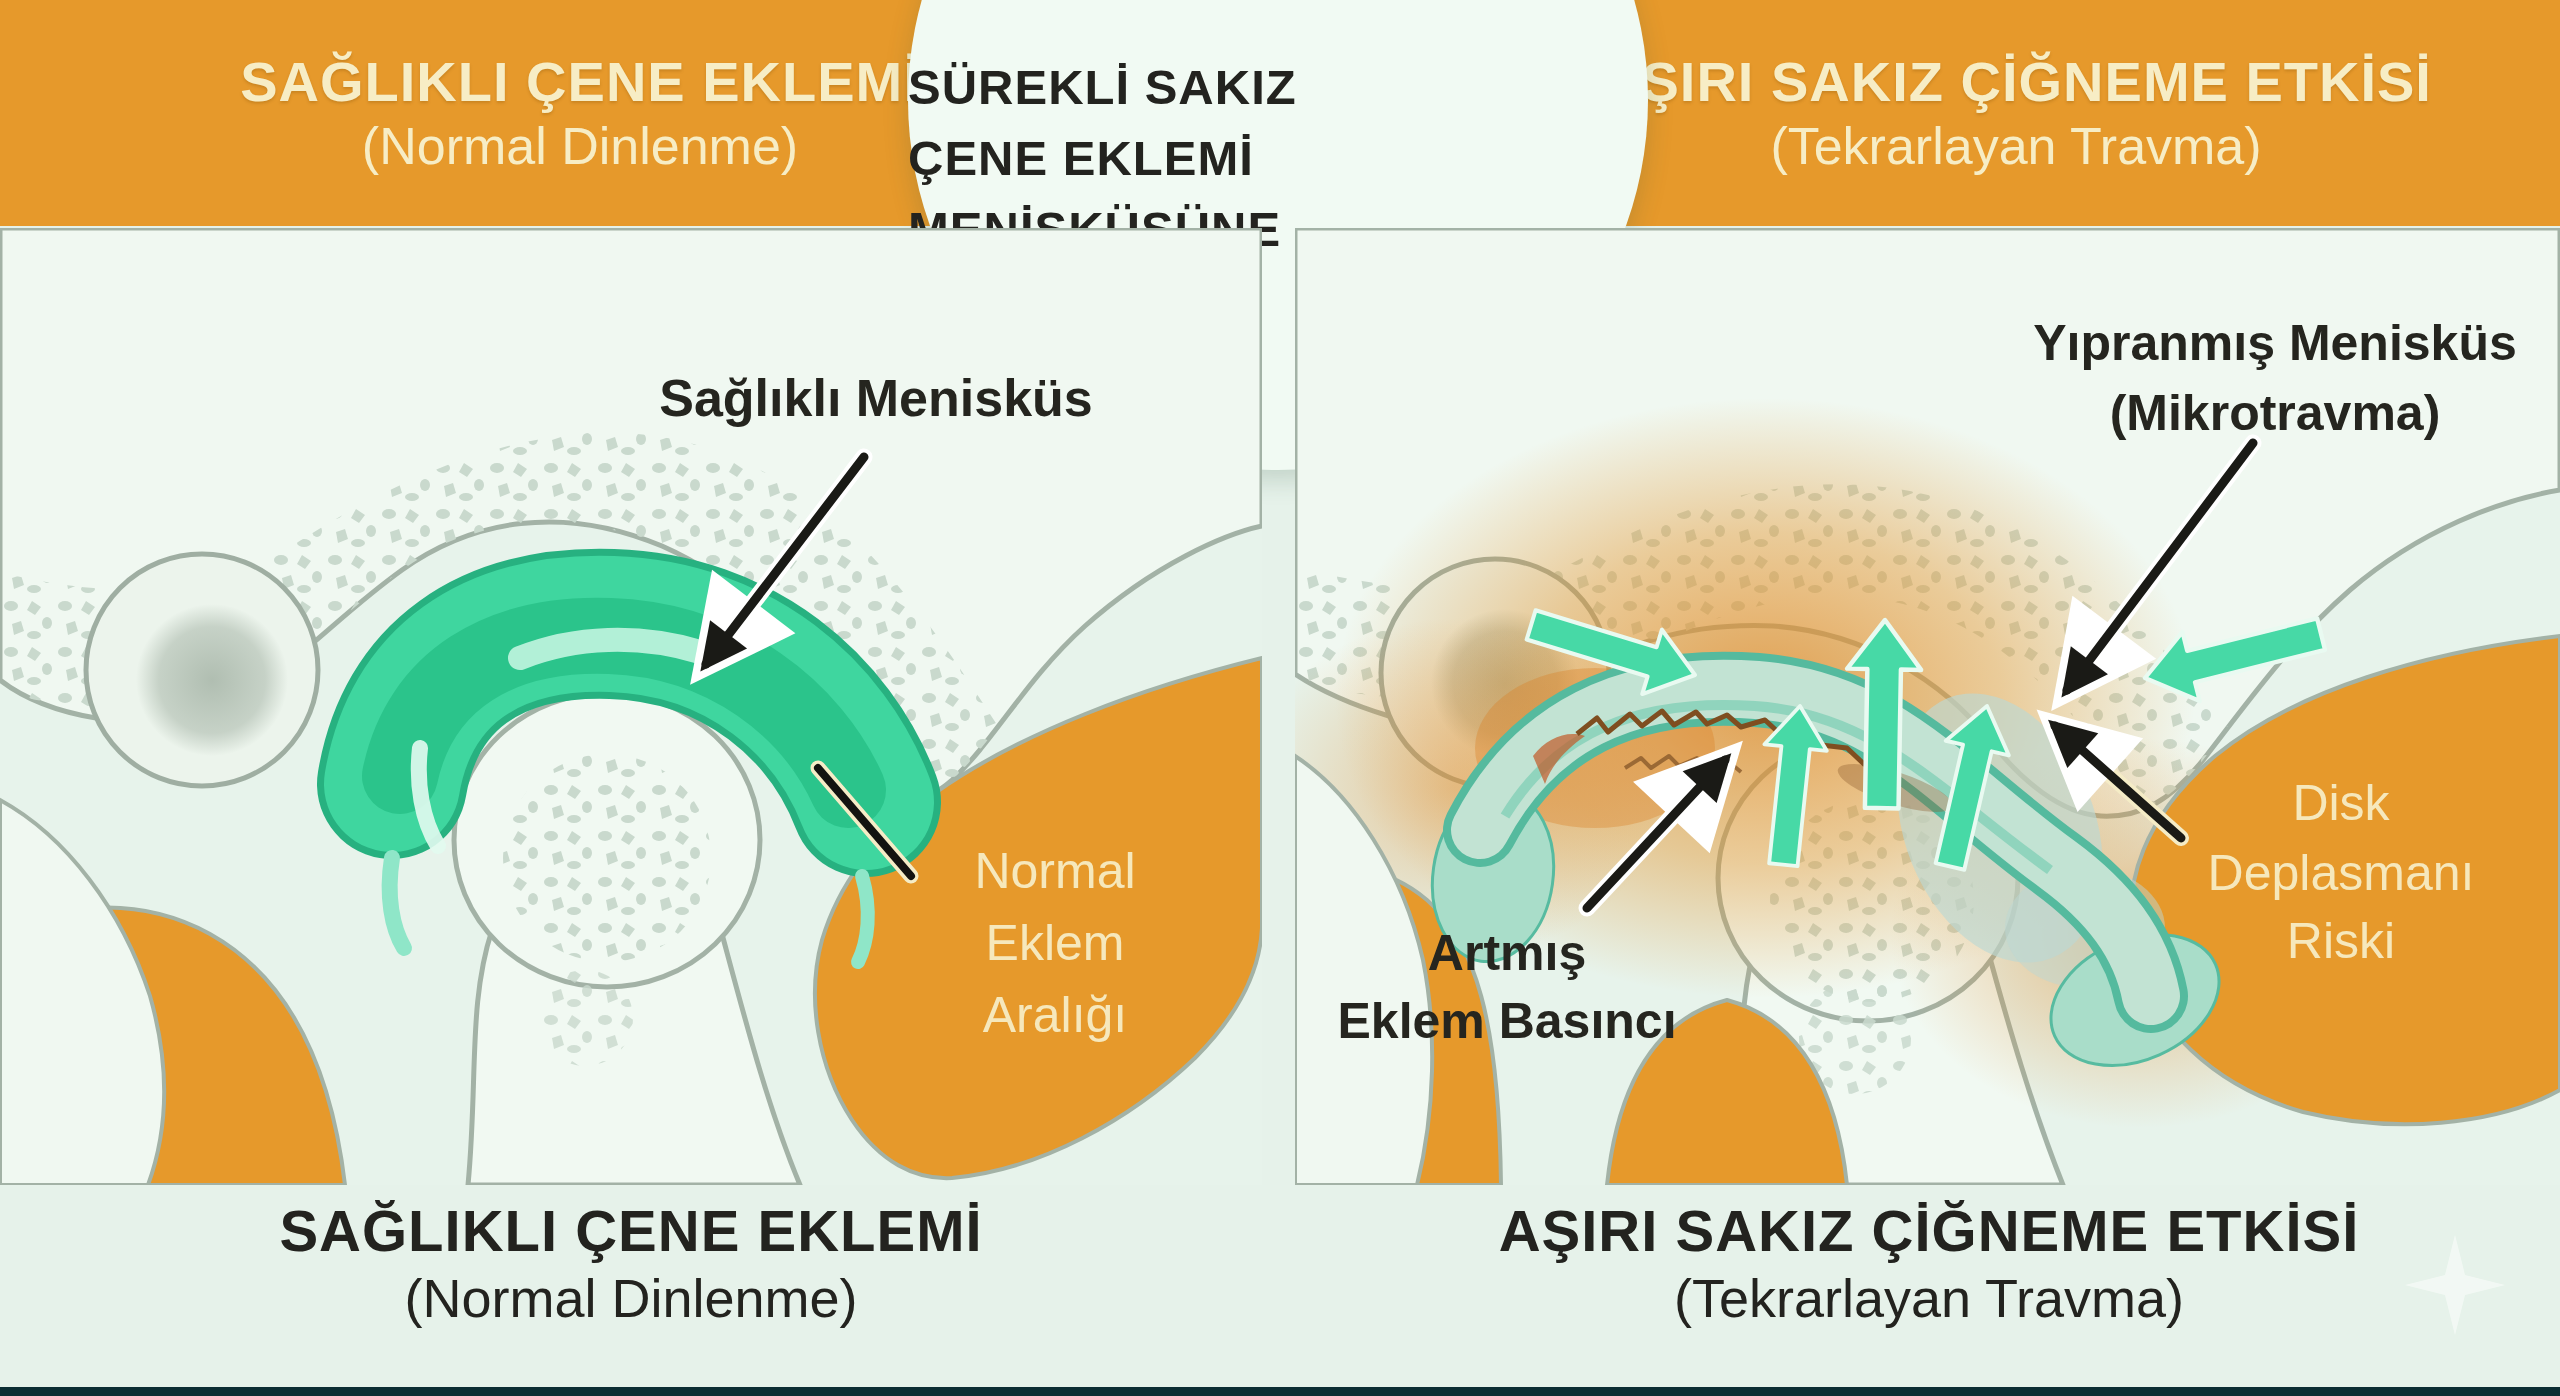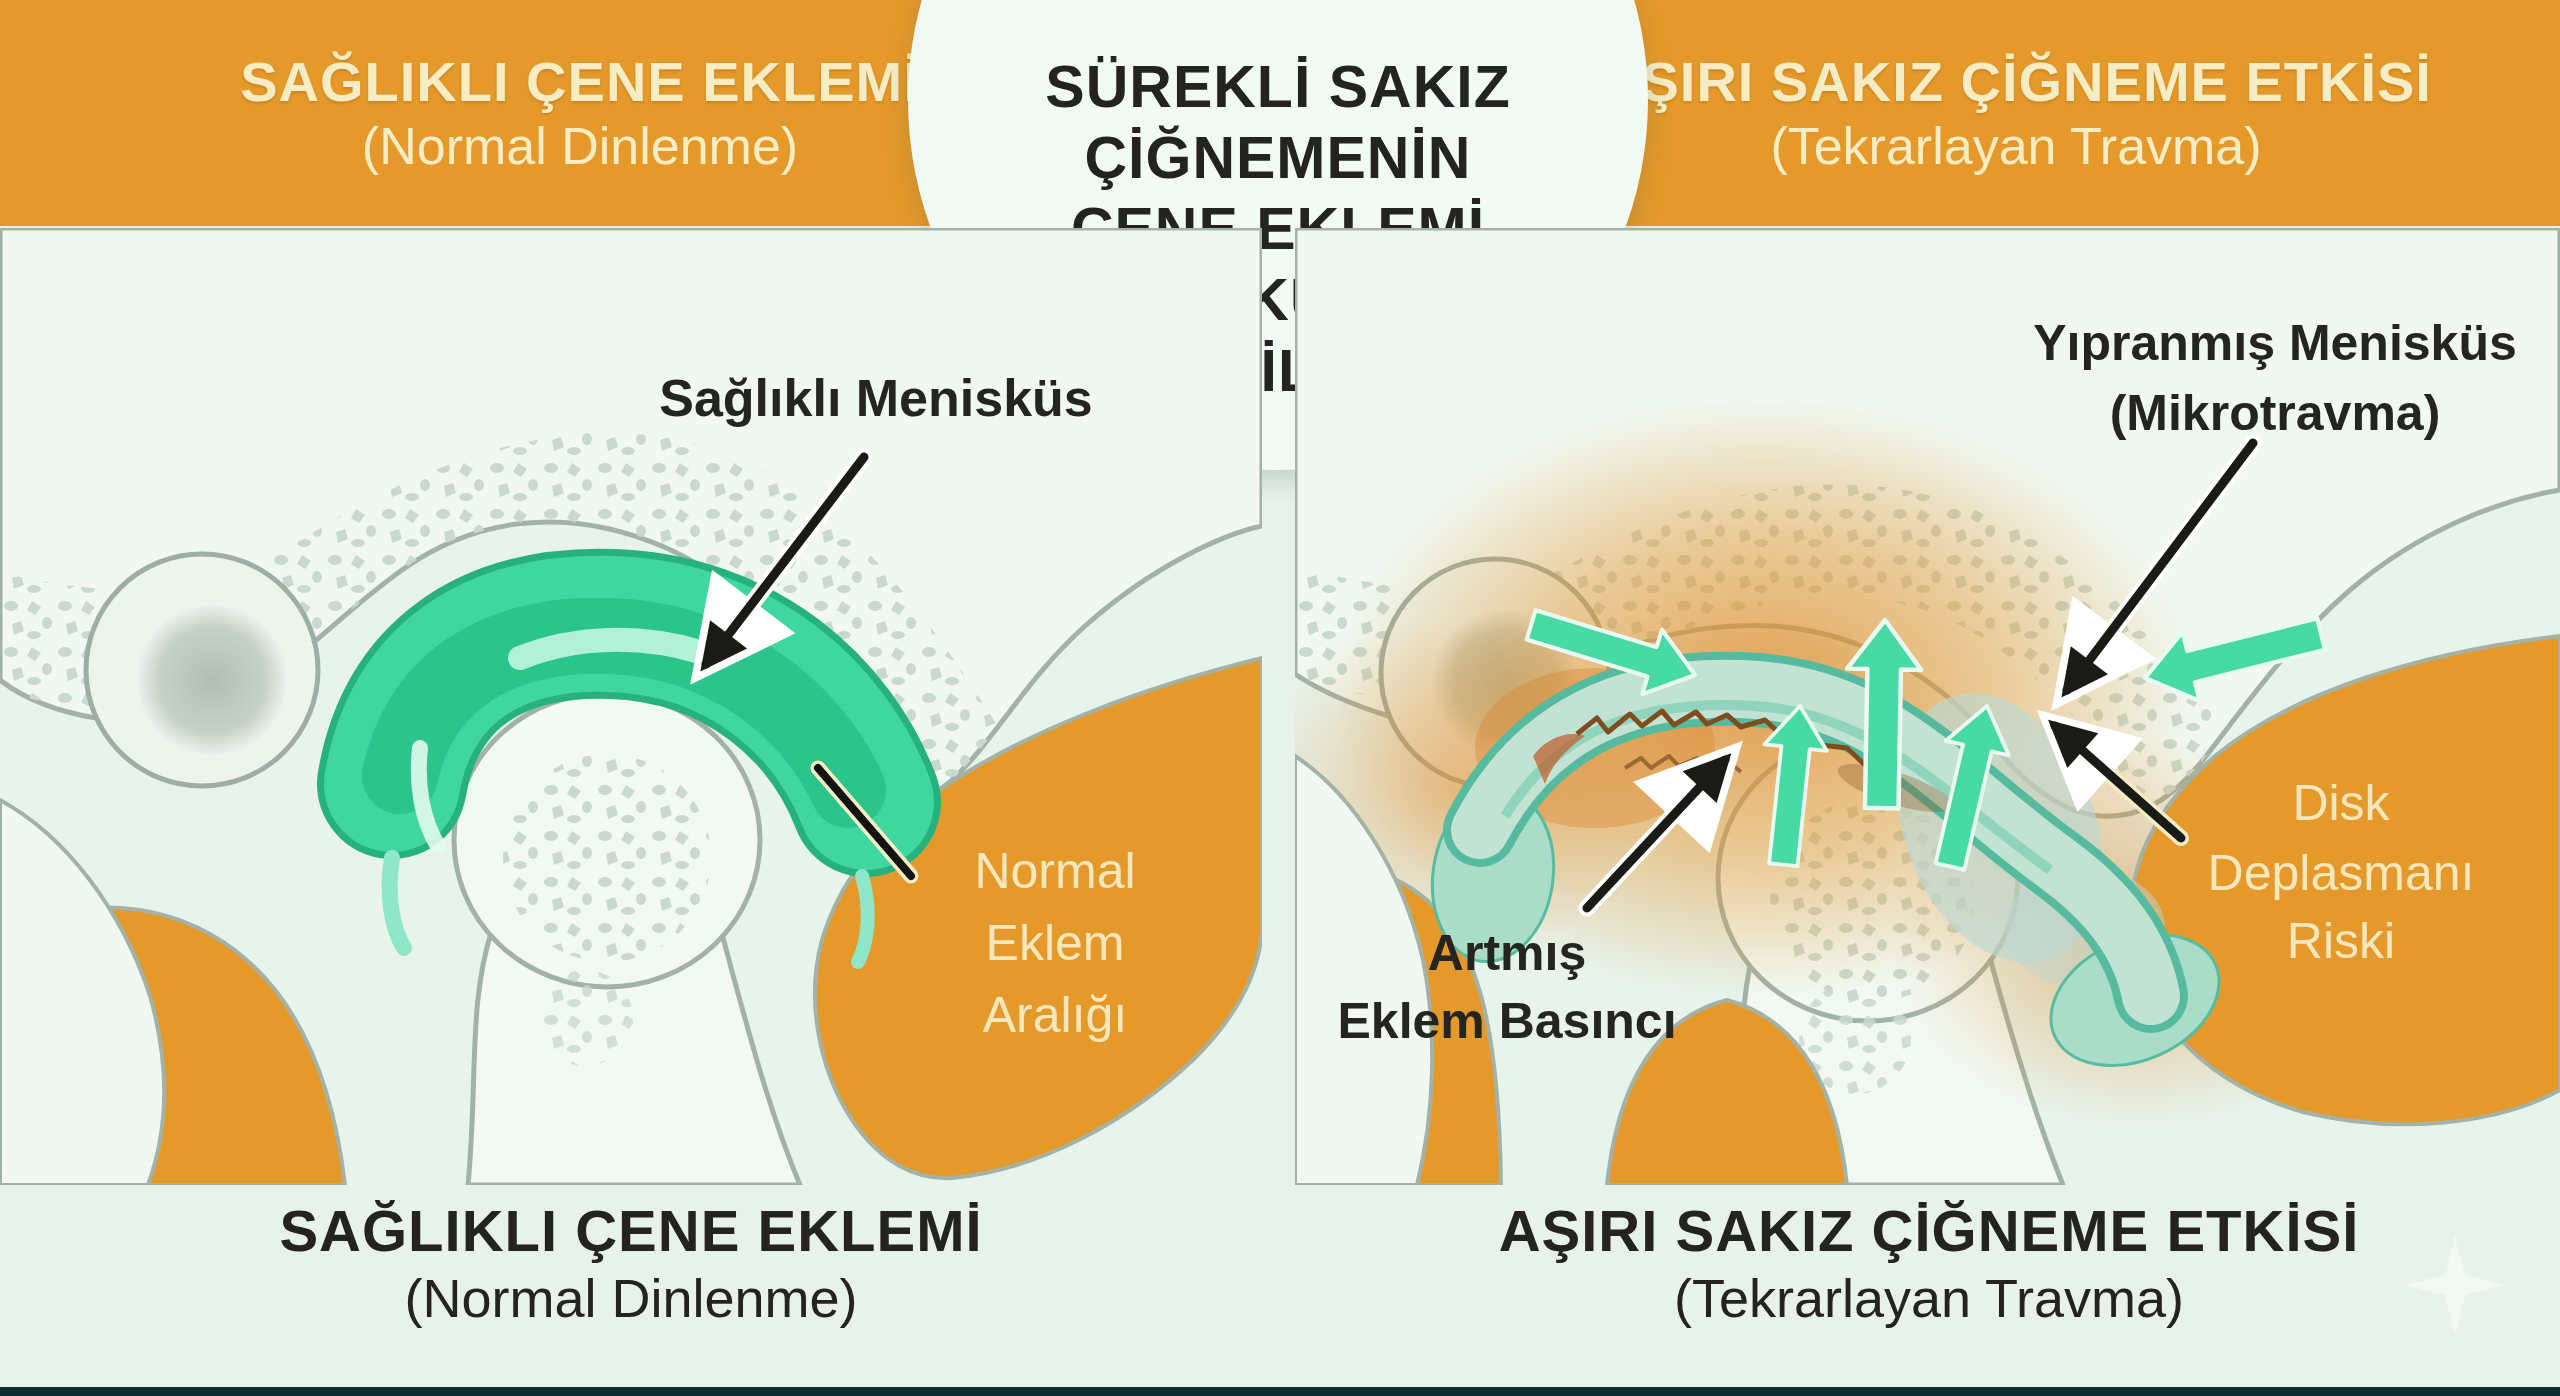--- a/index.html
+++ b/index.html
@@ -12,22 +12,22 @@
   .header-block{position:absolute;top:0;height:226px;text-align:center;color:#F7EDC5;}
   .header-block .ht{position:absolute;left:0;width:100%;top:50px;line-height:64px;font-size:56px;font-weight:700;letter-spacing:1px;text-shadow:0 2px 3px rgba(120,70,0,.25);}
   .header-block .hs{position:absolute;left:0;width:100%;top:116px;line-height:60px;font-size:52px;font-weight:400;}
   #hdr-left{left:60px;width:1040px;}
   #hdr-right{left:1516px;width:1000px;}
   .center-circle{
     position:absolute;left:908px;top:-270px;width:740px;height:740px;border-radius:50%;
     background:#F1FAF3;box-shadow:0 10px 26px rgba(50,85,65,.20);
   }
   .center-circle .ctext{
-    position:absolute;top:322px;left:0;width:100%;text-align:center;
-    font-size:59px;font-weight:700;line-height:71px;color:#23231F;letter-spacing:1px;
+    position:absolute;top:322px;left:0;width:100%;text-align:left;
+    font-size:49px;font-weight:700;line-height:71px;color:#23231F;letter-spacing:1px;
   }
   .panel-svg{position:absolute;top:228px;}
   #svg-left{left:0;}
   #svg-right{left:1295px;}
   .footer-block{position:absolute;top:1196px;text-align:center;color:#23231F;}
   #ftr-left{left:0;width:1262px;}
   #ftr-right{left:1298px;width:1262px;}
   .footer-block .ft{font-size:58px;font-weight:700;line-height:70px;letter-spacing:1px;}
   .footer-block .fs{font-size:54px;font-weight:400;line-height:64px;}
   .bottom-bar{position:absolute;left:0;top:1387px;width:2560px;height:9px;background:#0C2E33;}
@@ -48,21 +48,20 @@
   <div class="hs">(Normal Dinlenme)</div>
 </div>
 <div class="header-block" id="hdr-right">
   <div class="ht">AŞIRI SAKIZ ÇİĞNEME ETKİSİ</div>
   <div class="hs">(Tekrarlayan Travma)</div>
 </div>
 
 <div class="center-circle">
   <div class="ctext">
     <div>SÜREKLİ SAKIZ</div>
-    <div>ÇİĞNEMENİN</div>
     <div>ÇENE EKLEMİ</div>
     <div>MENİSKÜSÜNE</div>
     <div>ETKİLERİ</div>
   </div>
 </div>
 
 <svg id="svg-left" class="panel-svg" width="1262" height="957" viewBox="0 0 1262 957">
   <defs>
     <pattern id="trabL" width="54" height="46" patternUnits="userSpaceOnUse">
       <ellipse cx="11" cy="10" rx="7" ry="5" fill="#C9D9CD"></ellipse>

